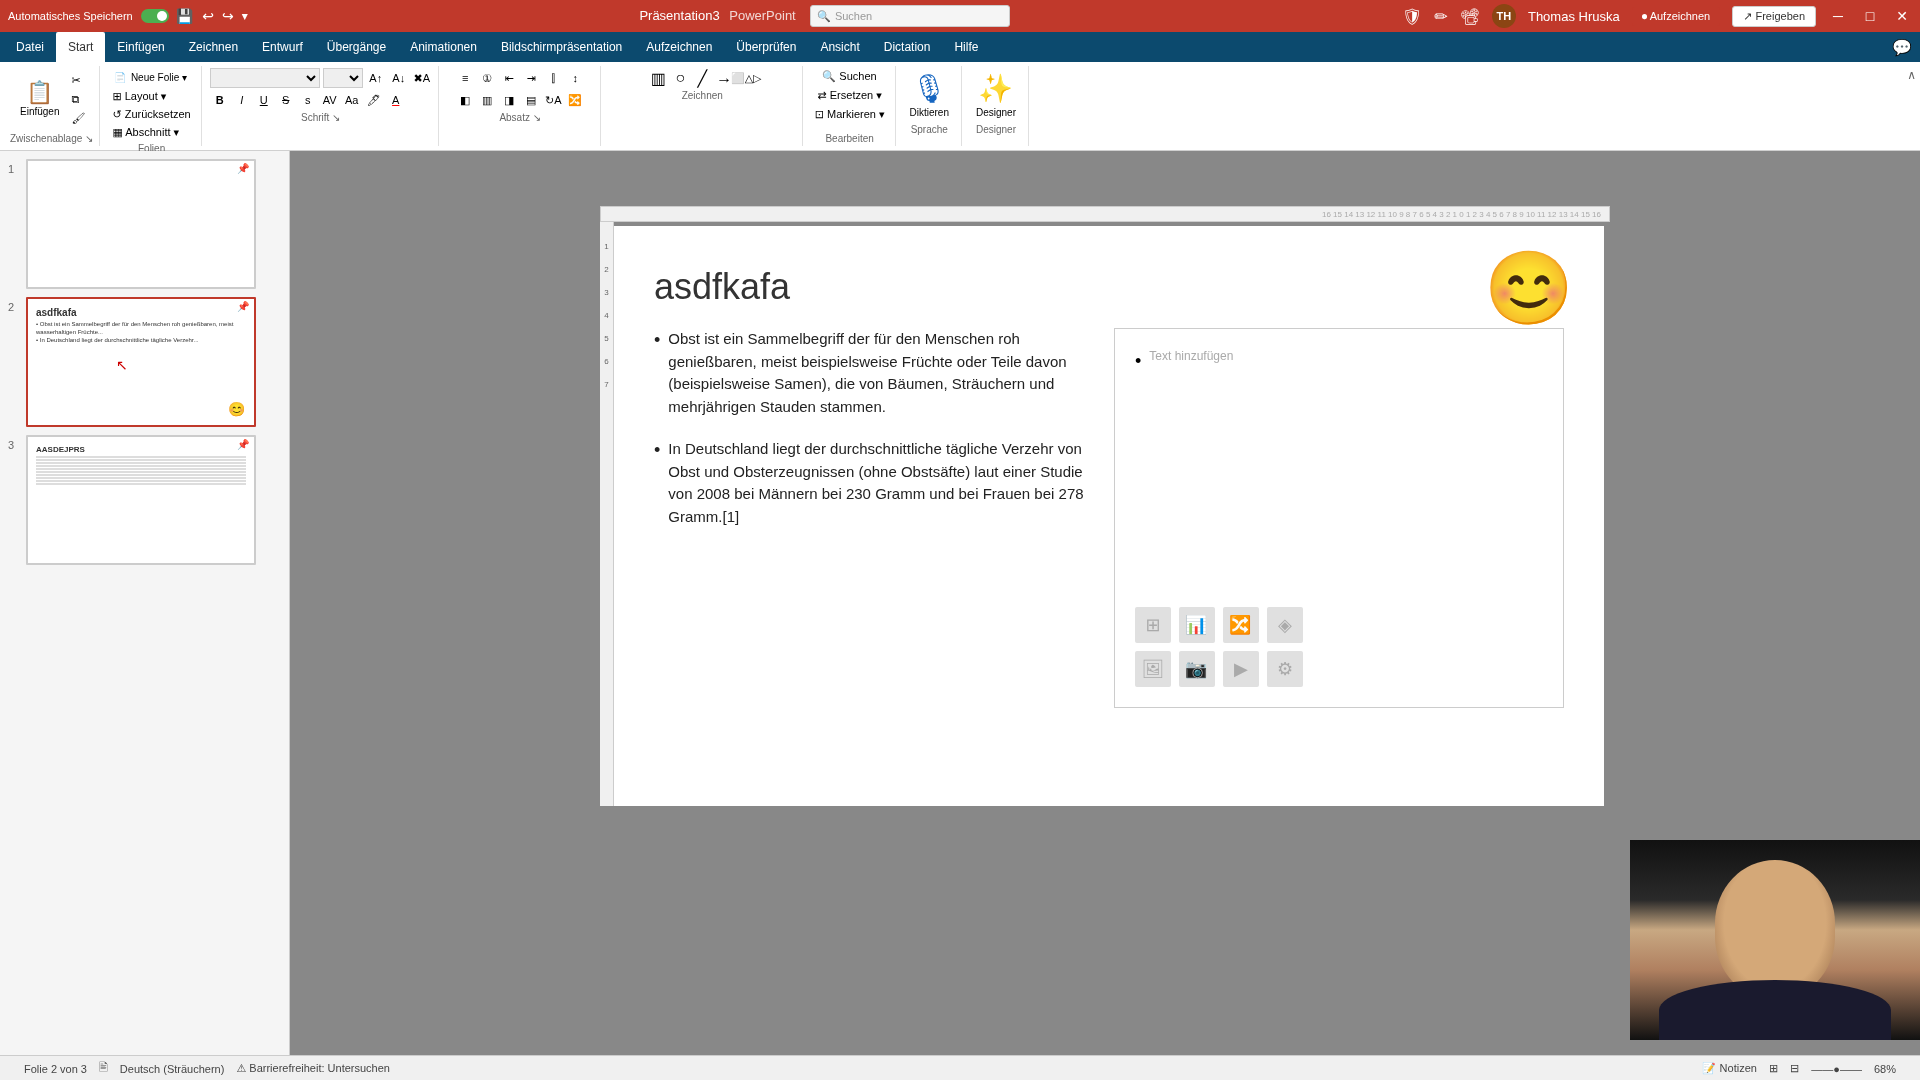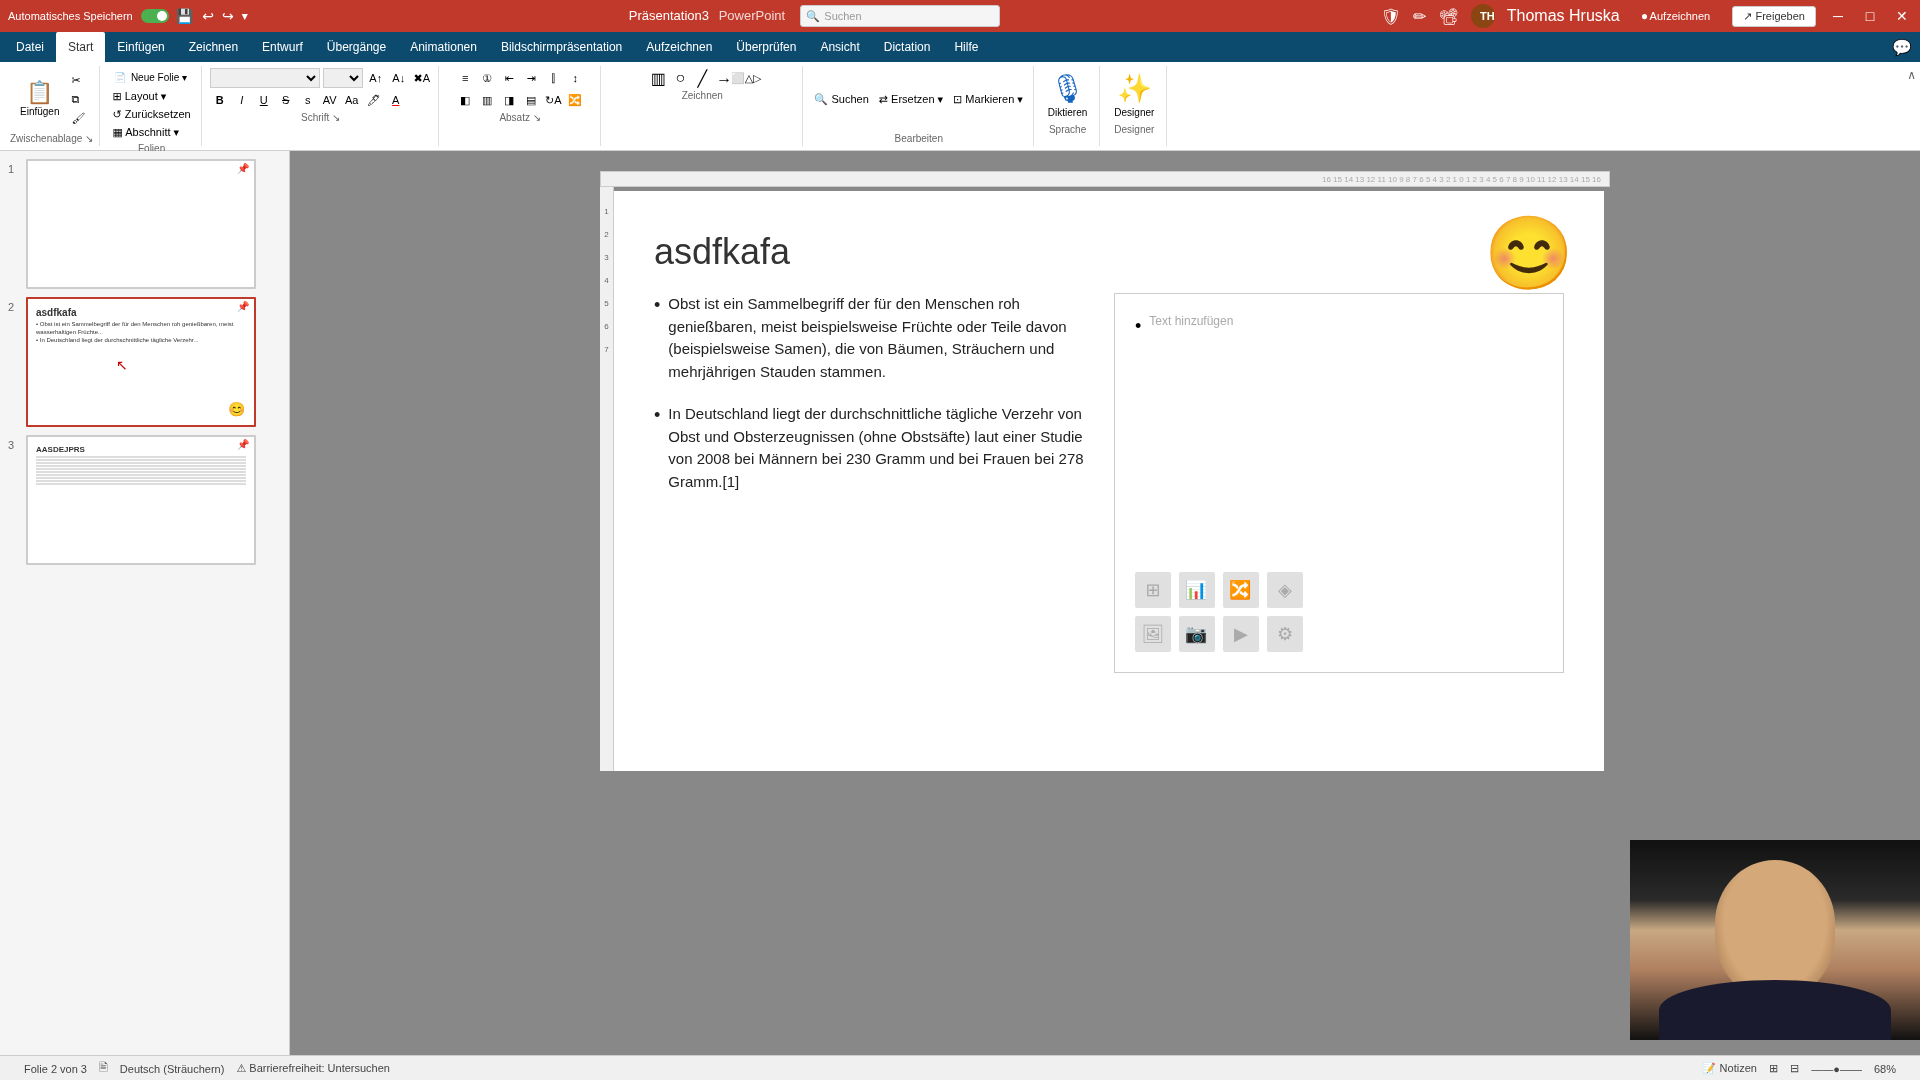--- a/index.html
+++ b/index.html
@@ -39,21 +39,21 @@
     
     #slide-panel { width: 290px; background: #f5f5f5; border-right: 1px solid #ccc; overflow-y: auto; padding: 8px; }
     .slide-thumb { margin-bottom: 8px; display: flex; gap: 6px; align-items: flex-start; cursor: pointer; }
     .slide-num { font-size: 11px; color: #666; min-width: 12px; margin-top: 4px; }
     .slide-img { width: 230px; min-height: 130px; background: white; border: 2px solid #ccc; border-radius: 1px; padding: 8px; font-size: 9px; overflow: hidden; position: relative; }
     .slide-img.active { border-color: #c0392b; }
     .slide-pin { position: absolute; top: 2px; right: 4px; font-size: 10px; color: #888; }
 
     
     #canvas-area { flex: 1; background: #888; display: flex; flex-direction: column; align-items: center; justify-content: flex-start; overflow: auto; padding: 20px; position: relative; }
-    #ruler-h { width: 1030px; height: 16px; background: #f0f0f0; border: 1px solid #ccc; display: flex; align-items: center; font-size: 9px; color: #666; padding: 0 4px; flex-shrink: 0; }
+    #ruler-h { width: 1030px; height: 16px; background: #f0f0f0; border: 1px solid #ccc; display: flex; align-items: center; font-size: 9px; color: #666; padding: 0 4px; flex-shrink: 0; margin-top: 35px; }
     #slide-canvas { width: 990px; background: white; min-height: 580px; position: relative; padding: 40px; margin-top: 4px; }
 
     
     .slide-title { font-size: 36px; font-weight: 300; color: #333; margin-bottom: 20px; }
     .slide-body { display: grid; grid-template-columns: 1fr 1fr; gap: 10px; }
     .text-col { font-size: 15px; color: #222; line-height: 1.5; }
     .bullet-item { display: flex; gap: 8px; margin-bottom: 20px; }
     .bullet-dot { font-size: 18px; line-height: 1.4; }
     .placeholder-col { border: 1px solid #ccc; padding: 20px; display: flex; flex-direction: column; align-items: flex-start; min-height: 380px; }
     .placeholder-icons { display: grid; grid-template-columns: repeat(4, 1fr); gap: 8px; margin-top: auto; }
@@ -109,24 +109,24 @@
     &nbsp;&nbsp;
     <div id="search-bar" style="display:inline-flex;">
       <span>🔍</span>
       <span style="color:#999;">Suchen</span>
     </div>
   </div>
   <div class="right">
     <span style="font-size:16px;">🛡</span>
     <span style="font-size:16px;">✏</span>
     <span style="font-size:16px;">📽</span>
-    <div style="background:#8b4513; border-radius:50%; width:24px; height:24px; display:flex; align-items:center; justify-content:flex-end; font-size:11px; font-weight:bold; color:white;">
+    <div style="background:#8b4513; border-radius:50%; width:24px; height:24px; display:flex; align-items:center; justify-content:center; font-size:11px; font-weight:bold; color:white;">
       <span>TH</span>
     </div>
-    <span style="font-size:16px;">Thomas Hruska</span>
+    <span style="font-size:13px;">Thomas Hruska</span>
     <div class="record-btn">⏺ Aufzeichnen</div>
     <div class="share-btn" style="color:#333;">↗ Freigeben</div>
     <div class="win-btn">─</div>
     <div class="win-btn">□</div>
     <div class="win-btn">✕</div>
   </div>
 </div>
 
 <div id="ribbon">
   <div id="ribbon-tabs">
@@ -228,21 +228,21 @@
         <span class="fmt-btn" style="font-size:16px;">▥</span>
         <span class="fmt-btn" style="font-size:16px;">○</span>
         <span class="fmt-btn" style="font-size:16px;">╱</span>
         <span class="fmt-btn" style="font-size:16px;">→</span>
         <span class="fmt-btn">⬜△▷</span>
       </div>
       <span class="ribbon-group-label">Zeichnen</span>
     </div>
 
     <div class="ribbon-group">
-      <div class="ribbon-group-buttons" style="flex-direction:row; gap:2px;">
+      <div class="ribbon-group-buttons" style="flex-direction:column; gap:2px;">
         <div class="ribbon-btn-sm">🔍 Suchen</div>
         <div class="ribbon-btn-sm">⇄ Ersetzen ▾</div>
         <div class="ribbon-btn-sm">⊡ Markieren ▾</div>
       </div>
       <span class="ribbon-group-label">Bearbeiten</span>
     </div>
 
     <div class="ribbon-group">
       <div class="ribbon-btn">
         <span style="font-size:28px; color:#1565c0;">🎙</span>

